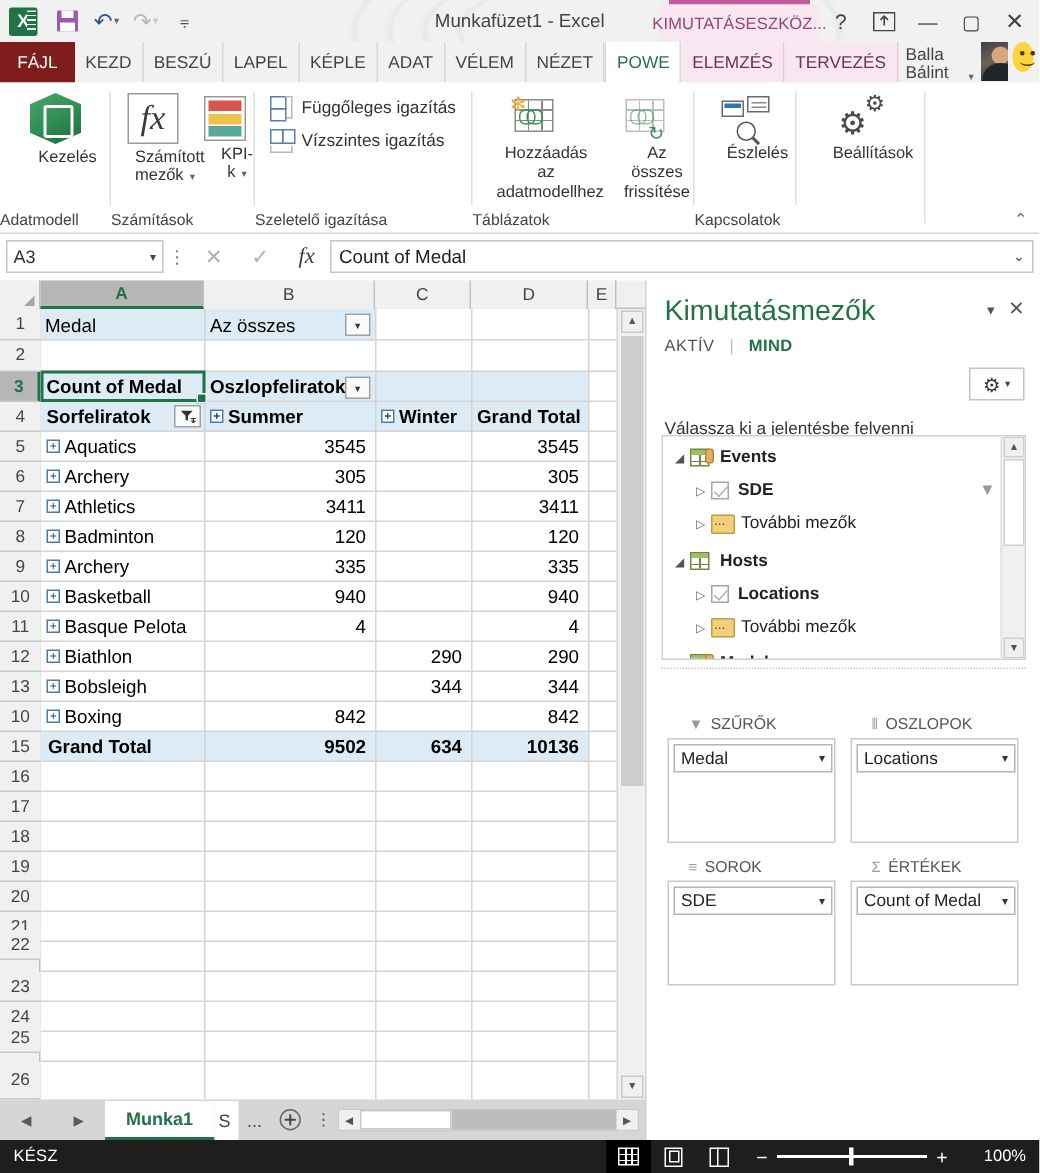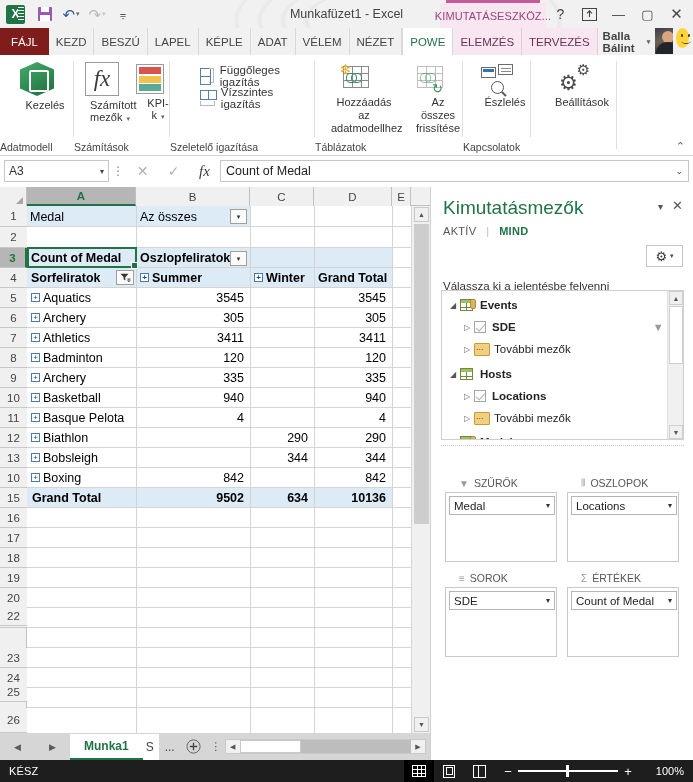--- a/index.html
+++ b/index.html
@@ -74,21 +74,21 @@
   .tab{
     display:flex;align-items:center;justify-content:center;
     font-size:11.5px; color:#444; padding:0 7px; position:relative;
     border-right:1px solid #d8d8d8;
   }
   .tab.file{ background:#7f1d1d; color:#fff; width:66px; border-right:none; font-size:11.5px;}
   .tab.active{ background:#fff; color:#217346; border-left:1px solid #d8d8d8; border-right:1px solid #d8d8d8;}
   .tab.ctx{ background:#f8e6f1; color:#6e3055; border-right:1px solid #e6c9dc;}
   .tabrow-spacer{flex:1; border:none;}
   .acct{
-    display:flex;align-items:center;gap:4px;font-size:11.5px;color:#444;padding:0 5px;border:none;font-weight:bold;
+    display:flex;align-items:flex-end;gap:4px;font-size:11.5px;color:#444;padding:0 5px;border:none;
   }
   .avatar{
     width:26px;height:26px;background:linear-gradient(160deg,#3a3f4a 0%,#6d6257 45%,#2a2d35 100%);
     position:relative; overflow:hidden;
   }
   .avatar::before{ content:""; position:absolute; left:7px; top:3px; width:12px;height:12px;
     border-radius:50%; background:#d9a681; }
   .avatar::after{ content:""; position:absolute; left:1px; bottom:0; width:24px;height:12px;
     border-radius:50% 50% 0 0 / 90% 90% 0 0; background:#22242b; }
   .smiley{ width:20px;height:20px;border-radius:50%;background:#ffd43b;position:relative;margin:0 4px 0 3px;}
@@ -123,21 +123,21 @@
     display:block;line-height:34px;height:34px;}
   .ico-fx-box{width:34px;height:34px;margin:3px auto 3px;border:1.4px solid #9a9a9a;
     display:flex;align-items:center;justify-content:center;}
   .ico-kpi{ width:28px;height:30px;margin:5px auto 3px;border:1.4px solid #9a9a9a;
     display:flex;flex-direction:column;justify-content:space-between;padding:2px;}
   .ico-kpi i{display:block;height:7px;}
   .ico-kpi i:nth-child(1){background:#d9534f;}
   .ico-kpi i:nth-child(2){background:#f0c14b;}
   .ico-kpi i:nth-child(3){background:#5aa897;}
 
-  .smallbtn{ position:absolute; display:flex; align-items:center; gap:5px; font-size:11.5px; color:#333;margin-left:20px;}
+  .smallbtn{ position:absolute; display:flex; align-items:center; gap:5px; font-size:11.5px; color:#333;}
   .ico-valign{ width:16px;height:16px; position:relative; }
   .ico-valign::before{content:"";position:absolute;left:0;top:0;width:9px;height:7px;border:1.3px solid #5a7ea8;}
   .ico-valign::after{content:"";position:absolute;left:0;top:8px;width:9px;height:7px;border:1.3px solid #5a7ea8;}
   .ico-valign span{position:absolute;right:1px;top:0;width:5px;height:15px;border:1.3px solid #b9b9b9;border-left:none;}
   .ico-halign{ width:16px;height:16px; position:relative; }
   .ico-halign::before{content:"";position:absolute;left:0;top:0;width:7px;height:8px;border:1.3px solid #5a7ea8;}
   .ico-halign::after{content:"";position:absolute;left:8px;top:0;width:7px;height:8px;border:1.3px solid #5a7ea8;}
   .ico-halign span{position:absolute;left:0;bottom:0;width:15px;height:5px;border:1.3px solid #b9b9b9;border-top:none;}
 
   .ico-addmodel{ width:34px;height:30px;margin:5px auto 2px;position:relative;}
@@ -539,21 +539,21 @@
       <div class="rh" style="top:222px; height:20px;">12</div>
       <div class="rh" style="top:242px; height:20px;">13</div>
       <div class="rh" style="top:262px; height:20px;">10</div>
       <div class="rh" style="top:282px; height:20px;">15</div>
       <div class="rh" style="top:302px; height:20px;">16</div>
       <div class="rh" style="top:322px; height:20px;">17</div>
       <div class="rh" style="top:342px; height:20px;">18</div>
       <div class="rh" style="top:362px; height:20px;">19</div>
       <div class="rh" style="top:382px; height:20px;">20</div>
       <div class="rh" style="top:402px; height:20px;">21</div>
-      <div class="rh" style="top:400px; height:20px;">22</div>
+      <div class="rh" style="top:414px; height:20px;">22</div>
       <div class="rh" style="top:442px; height:20px;">23</div>
       <div class="rh" style="top:462px; height:20px;">24</div>
       <div class="rh" style="top:476px; height:20px;">25</div>
       <div class="rh" style="top:502px; height:25px;">26</div>
     </div>
 
     <div class="cellsarea">
 
       <div class="pivotfill" style="left:0;  top:0;   width:223px; height:21px;"></div>
       <div class="pivotfill" style="left:0;  top:42px; width:365px; height:40px;"></div>

